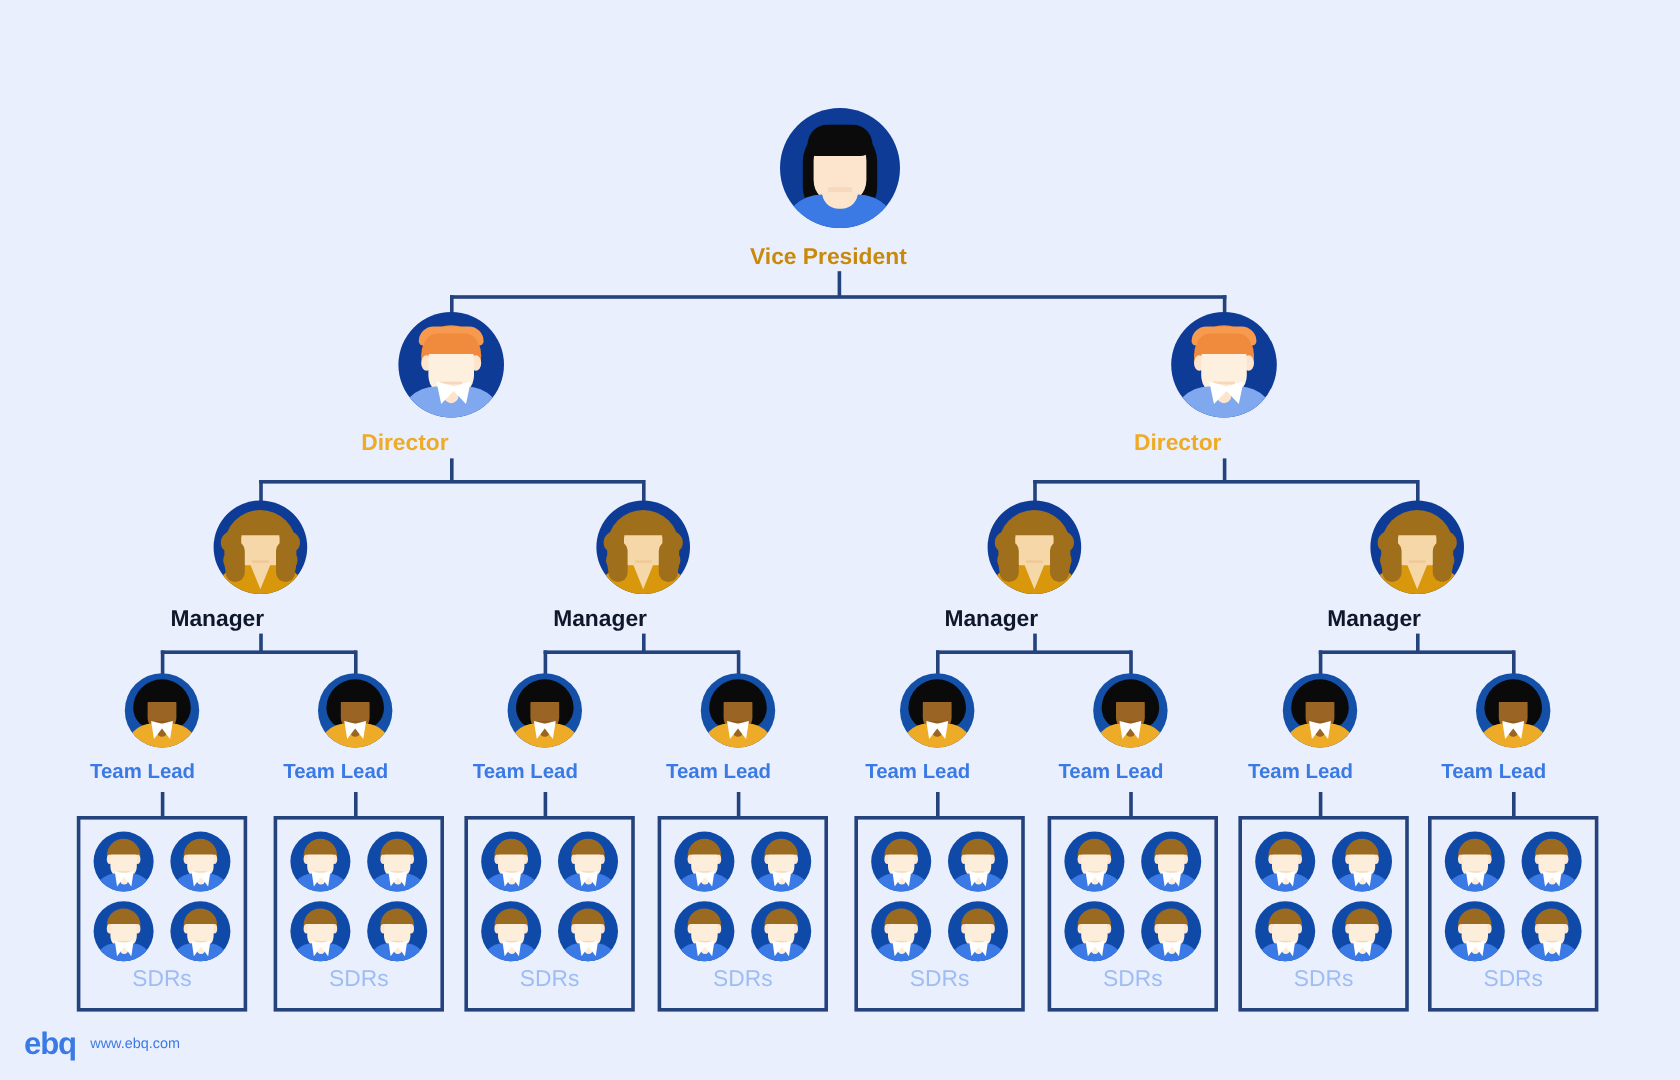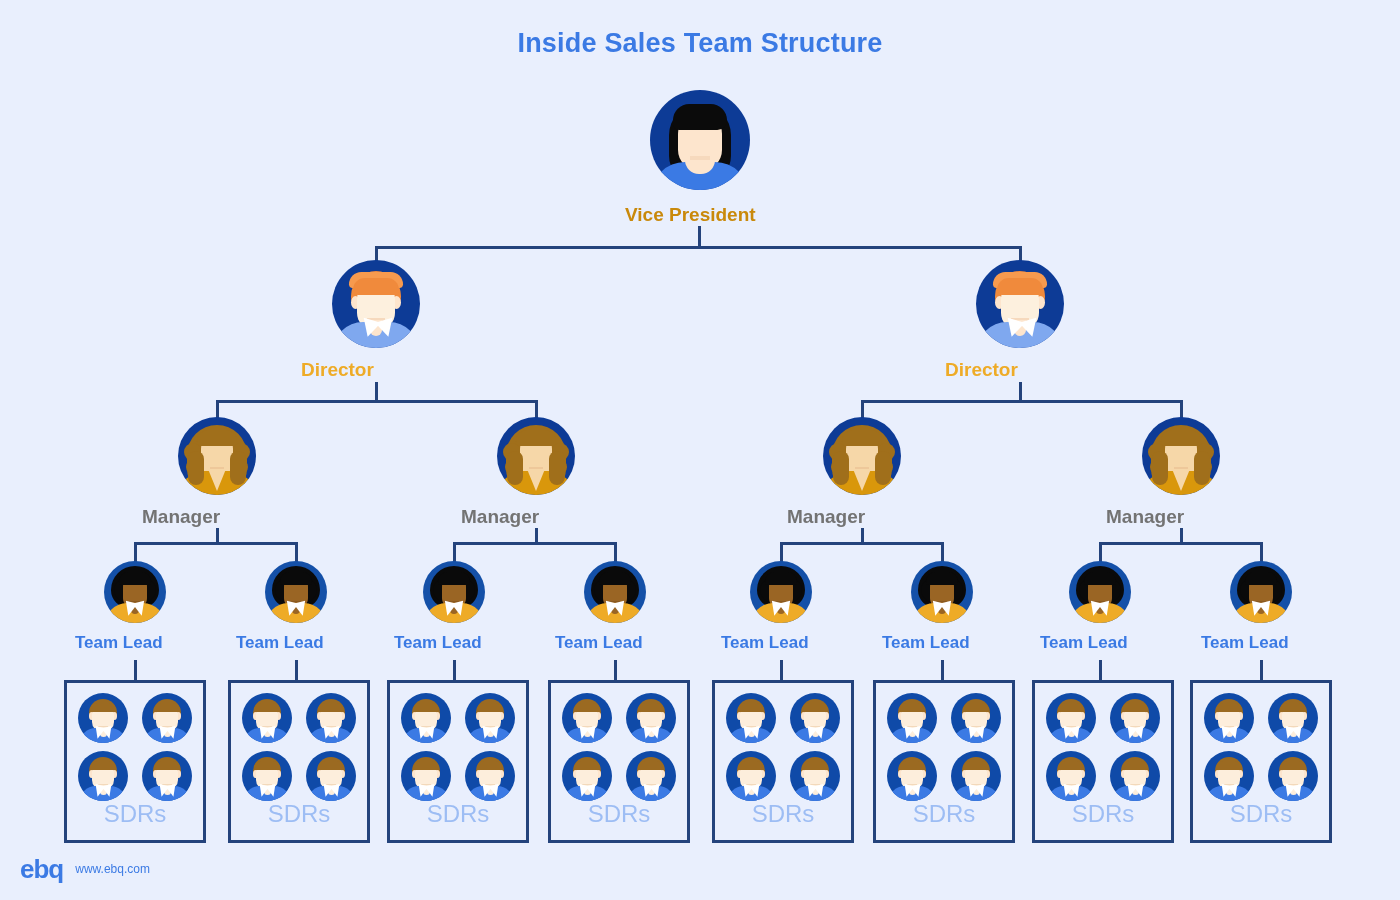--- a/index.html
+++ b/index.html
@@ -23,23 +23,23 @@
   .vline, .hline { position: absolute; background: #24437c; }
   .vline { width: 3px; }
   .hline { height: 3px; }
 
   
   .node { position: absolute; text-align: left; }
   .node .lbl { font-weight: bold; white-space: nowrap; line-height: 1; }
 
   .lbl-vp  { font-size: 19px; color: #c9890b; }
   .lbl-dir { font-size: 19px; color: #eeab27; }
-  .lbl-mgr { font-size: 19px; color: #737373; }
+  .lbl-mgr { font-size: 19px; color: #0f172a; }
   .lbl-tl  { font-size: 17px; color: #3b7ae4; }
-  .lbl-sdr { font-size: 24px; color: #9dbdf4; }
+  .lbl-sdr { font-size: 19px; color: #9dbdf4; }
 
   
   .av { position: relative; border-radius: 50%; overflow: hidden; background: #0f3f9e; }
   .av * { position: absolute; }
 
   
   .av-vp { width: 100px; height: 100px; background: #0d3b96; }
   .vp-hair { width: 62px; height: 78px; left: 19px; top: 14px;
              background: #0b0b0b; border-radius: 31px 31px 26px 26px; }
   .vp-face { width: 44px; height: 58px; left: 28px; top: 22px;
@@ -148,21 +148,20 @@
   
   #footer { position: absolute; left: 20px; bottom: 18px; display: flex; align-items: center; gap: 12px; }
   #logo { font-size: 26px; font-weight: bold; color: #3b7ae4; letter-spacing: -1px; line-height: 1; }
   #site { font-size: 12px; color: #3b7ae4; }
 </style>
 </head>
 <body>
 
 <div id="stage">
 
-  <div id="title">Inside Sales Team Structure</div>
 
   <div class="vline" style="left:698px; top:226px; height:22px;"></div>
 
   <div class="hline" style="left:375px; top:246px; width:647px;"></div>
   <div class="vline" style="left:375px; top:246px; height:26px;"></div>
   <div class="vline" style="left:1019px; top:246px; height:26px;"></div>
 
   <div class="vline" style="left:375px; top:382px; height:20px;"></div>
   <div class="hline" style="left:216px; top:400px; width:321px;"></div>
   <div class="vline" style="left:216px; top:400px; height:22px;"></div>

